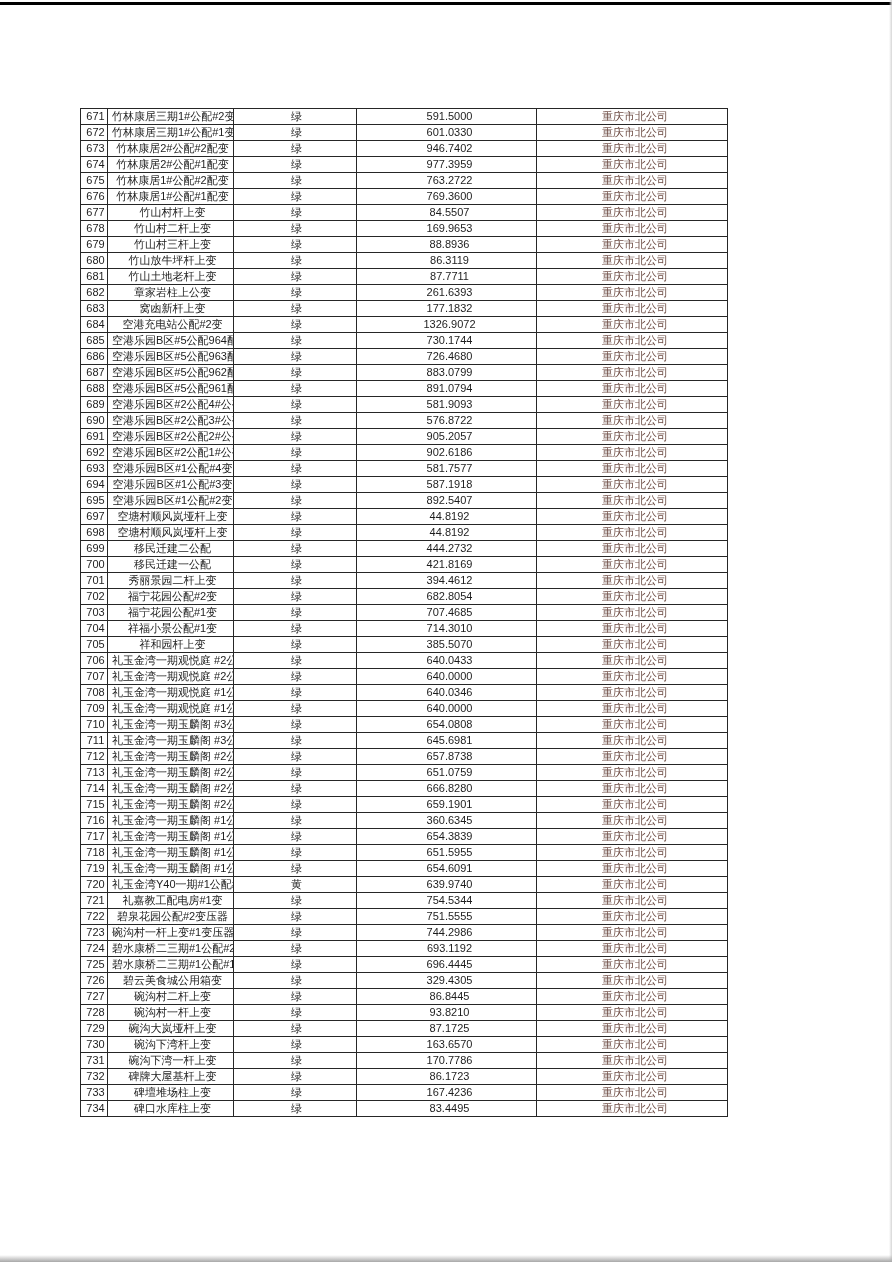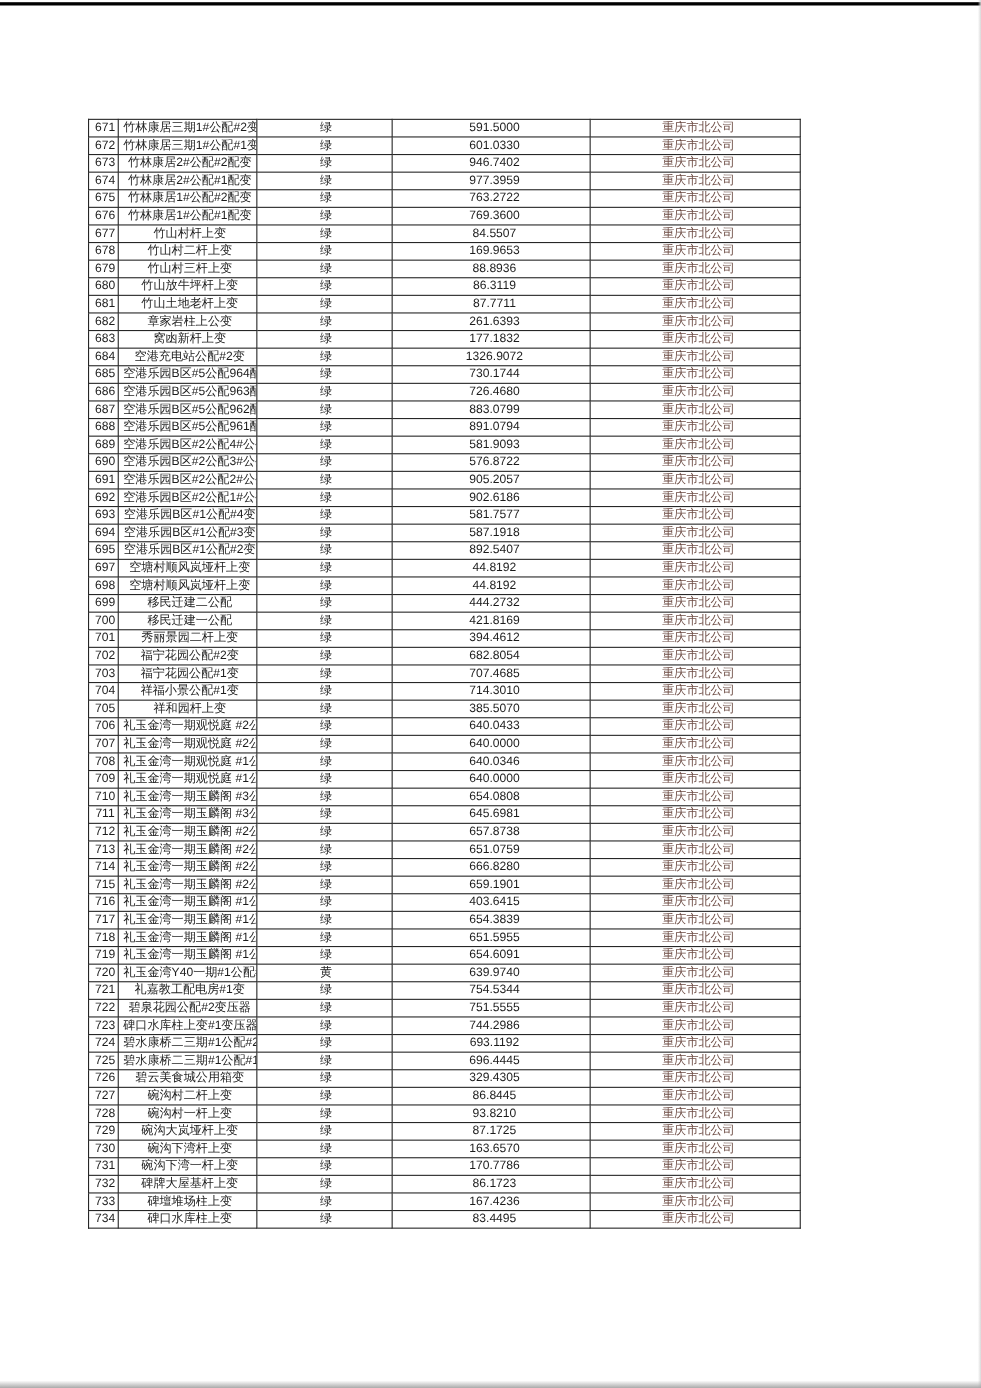--- a/index.html
+++ b/index.html
@@ -353,21 +353,21 @@
         <td class="c-num">715</td>
         <td class="c-name">礼玉金湾一期玉麟阁 #2公配</td>
         <td class="c-status">绿</td>
         <td class="c-value">659.1901</td>
         <td class="c-company">重庆市北公司</td>
       </tr>
       <tr>
         <td class="c-num">716</td>
         <td class="c-name">礼玉金湾一期玉麟阁 #1公配</td>
         <td class="c-status">绿</td>
-        <td class="c-value">403.6415</td>
+        <td class="c-value">360.6345</td>
         <td class="c-company">重庆市北公司</td>
       </tr>
       <tr>
         <td class="c-num">717</td>
         <td class="c-name">礼玉金湾一期玉麟阁 #1公配</td>
         <td class="c-status">绿</td>
         <td class="c-value">654.3839</td>
         <td class="c-company">重庆市北公司</td>
       </tr>
       <tr>
@@ -400,21 +400,21 @@
       </tr>
       <tr>
         <td class="c-num">722</td>
         <td class="c-name">碧泉花园公配#2变压器</td>
         <td class="c-status">绿</td>
         <td class="c-value">751.5555</td>
         <td class="c-company">重庆市北公司</td>
       </tr>
       <tr>
         <td class="c-num">723</td>
-        <td class="c-name">碑口水库柱上变#1变压器</td>
+        <td class="c-name">碗沟村一杆上变#1变压器</td>
         <td class="c-status">绿</td>
         <td class="c-value">744.2986</td>
         <td class="c-company">重庆市北公司</td>
       </tr>
       <tr>
         <td class="c-num">724</td>
         <td class="c-name">碧水康桥二三期#1公配#2</td>
         <td class="c-status">绿</td>
         <td class="c-value">693.1192</td>
         <td class="c-company">重庆市北公司</td>

